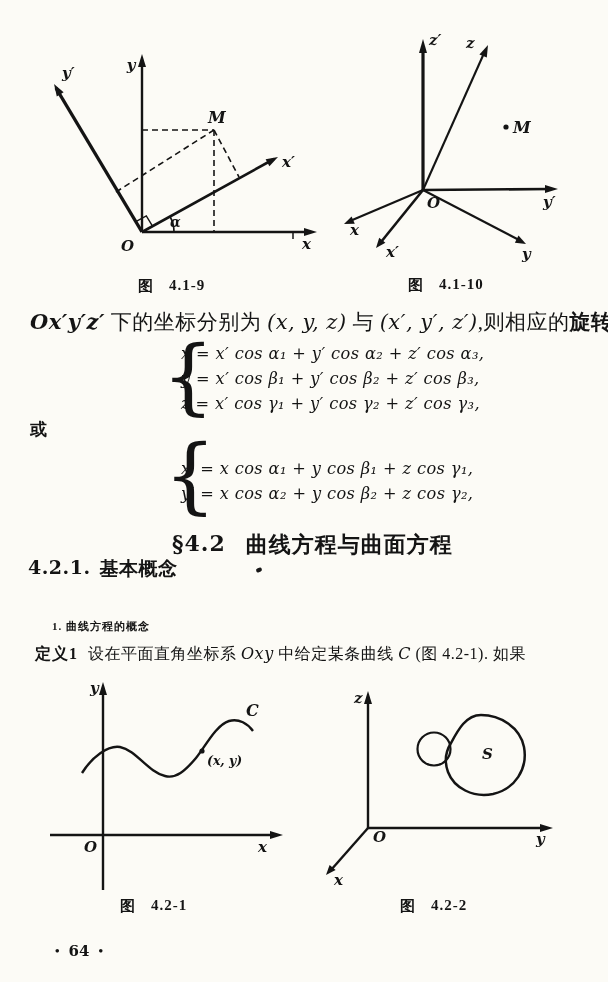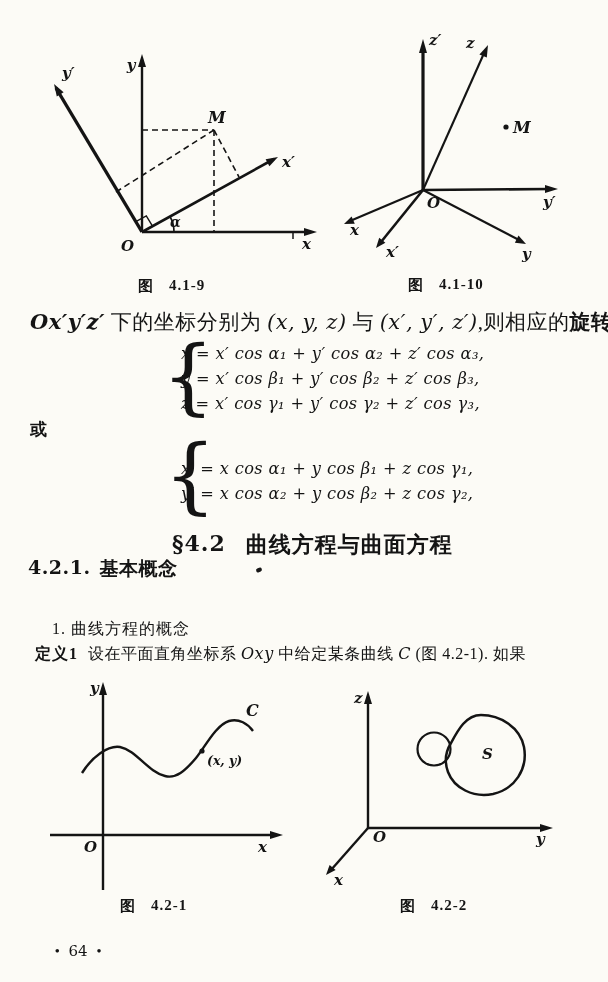--- a/index.html
+++ b/index.html
@@ -10,21 +10,21 @@
   svg text{fill:#141414;font-family:"DejaVu Serif",serif;font-style:italic;font-weight:bold;}
   .cjk{font-family:"Liberation Serif",serif;}
   .math{font-family:"DejaVu Serif",serif;font-style:italic;}
   .b{font-weight:bold;}
   .para{font-size:21px;line-height:24px;white-space:nowrap;letter-spacing:0.5px;}
   .eqsys{font-size:16.2px;line-height:25px;white-space:nowrap;}
   .eqline{font-family:"DejaVu Serif",serif;font-style:italic;letter-spacing:0.4px;}
   .brace{font-family:"DejaVu Serif",serif;font-size:82px;line-height:82px;font-weight:400;color:#141414;}
   .heading{font-size:22px;font-weight:bold;display:flex;gap:20px;white-space:nowrap;letter-spacing:1px;}
   .subheading{font-size:19px;font-weight:bold;display:flex;gap:9px;white-space:nowrap;letter-spacing:0.5px;}
-  .item{font-size:16px;font-weight:normal;white-space:nowrap;letter-spacing:1px;}
+  .item{font-size:11px;font-weight:bold;white-space:nowrap;letter-spacing:1px;}
   .defline{font-size:16px;white-space:nowrap;letter-spacing:0.5px;}
   .defline .label{font-weight:bold;margin-right:10px;letter-spacing:1px;}
   .caption{display:flex;gap:16px;font-size:15px;font-weight:bold;white-space:nowrap;}
   .caption .num{font-family:Liberation Serif, serif;letter-spacing:1px;}
   .footer{font-size:15px;font-weight:bold;display:flex;align-items:center;gap:9px;}
   .footer .dot{font-size:13px;}
   .orword{font-size:17px;font-weight:bold;}
   .speck{width:6px;height:4px;background:#171717;border-radius:2px;transform:rotate(-25deg);}
 </style>
 </head>
@@ -198,17 +198,17 @@
     <text x="55" y="165" font-size="15">O</text>
     <text x="164" y="82" font-size="15">S</text>
   </svg>
   <div class="abs caption" style="left:400px;top:897px;">
     <span class="cjk">图</span>
       <span class="num">4.2-2</span>
   </div>
 
   <div class="abs footer" style="left:55px;top:942px;">
     <span class="dot">•</span>
-    <span class="num math" style="font-style:normal;font-weight:normal;text-align:center;">64</span>
+    <span class="num math" style="font-style:normal;font-weight:bold;text-align:center;">64</span>
     <span class="dot">•</span>
   </div>
 
 </div>
 
 </body></html>

